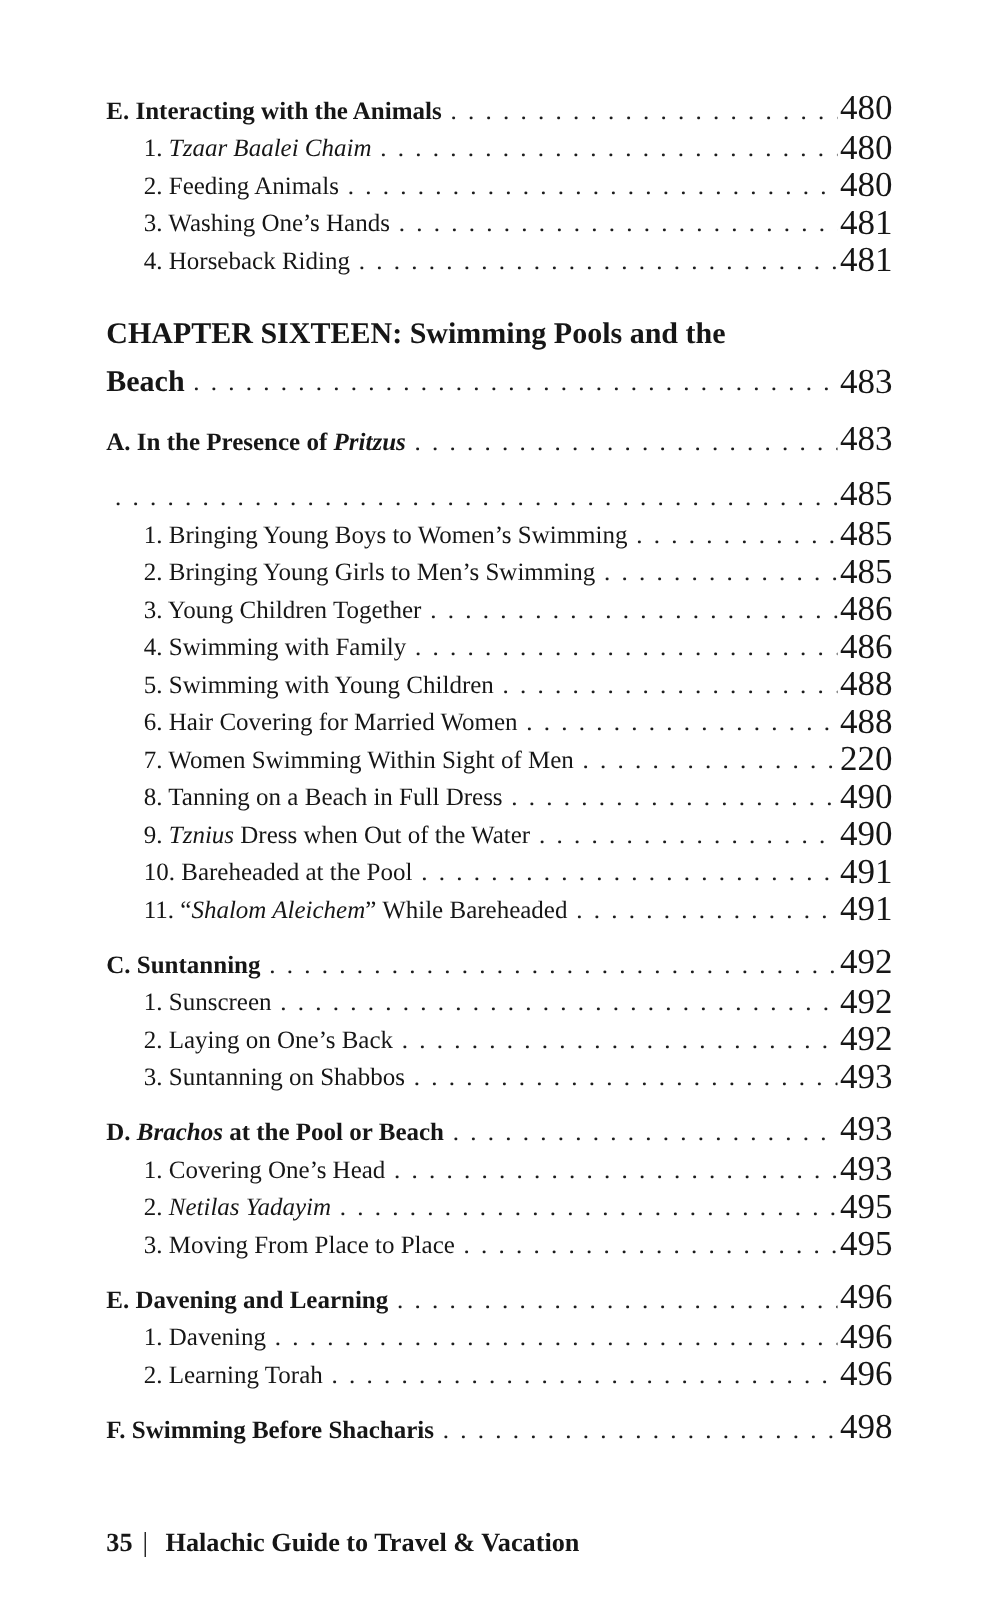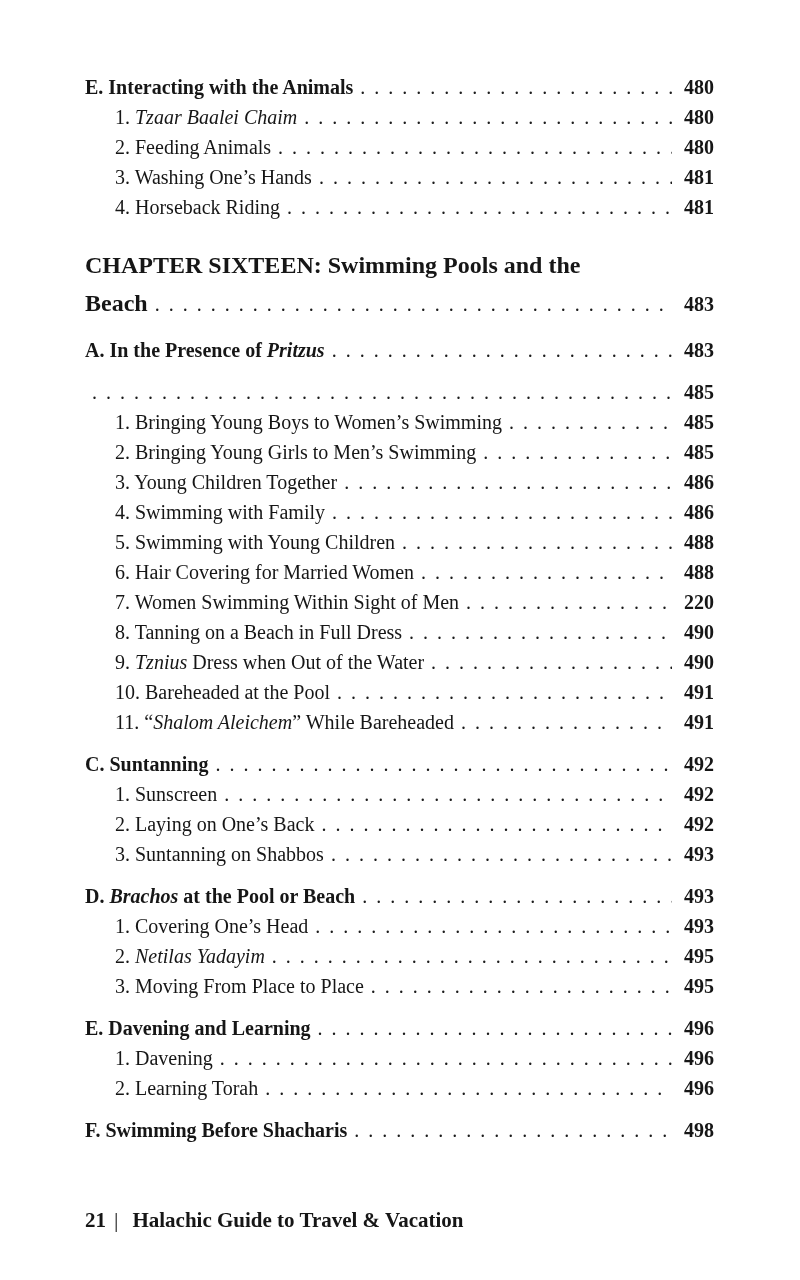--- a/index.html
+++ b/index.html
@@ -16,21 +16,21 @@
   }
   .toc { width: 100%; }
   .row {
     display: flex;
     align-items: baseline;
     font-size: 20px;
     line-height: 30px;
     white-space: nowrap;
   }
   .row.section { font-weight: bold; margin-top: 12px; }
-  .row.chapter { font-weight: bold; font-size: 24px; line-height: 38px; margin-top: 24px; }
+  .row.chapter { font-weight: bold; font-size: 24px; line-height: 38px; margin-top: 24px; align-items: flex-end; }
   .row.chapter + .row.chapter { margin-top: 0; }
   .toc > .row:first-child { margin-top: 0; }
   .row.indent { padding-left: 30px; align-items: center; }
   .label .it { font-style: italic; }
   .leader {
     flex: 1;
     overflow: hidden;
     white-space: nowrap;
     margin: 0 2px 0 7px;
     min-width: 10px;
@@ -38,22 +38,22 @@
   .leader::after {
     content: ". . . . . . . . . . . . . . . . . . . . . . . . . . . . . . . . . . . . . . . . . . . . . . . . . . . . . . . . . . . . . . . . . . . . . . . .";
     font-size: 20px;
     font-weight: normal;
     letter-spacing: 2px;
     color: #1c1c1c;
   }
   .pagenum {
     min-width: 40px;
     text-align: right;
-    font-weight: bold;
-    font-size: 20px;
+    font-weight: normal;
+    font-size: 28px;
     font-style: normal;
   }
   .footer {
     display: flex;
     align-items: baseline;
     margin-top: 62px;
     font-size: 21px;
     font-weight: bold;
   }
   .footer .sep { font-weight: normal; font-size: 22px; margin: 0 14px 0 8px; }
@@ -215,17 +215,17 @@
         <span class="leader"></span>
         <span class="pagenum">496</span>
       </div>
       <div class="row section">
         <span class="label"><span>F. Swimming Before Shacharis</span></span>
         <span class="leader"></span>
         <span class="pagenum">498</span>
       </div>
     </div>
   <div class="footer">
-    <span>21</span>
+    <span>35</span>
     <span class="sep">|</span>
     <span>Halachic Guide to Travel &amp; Vacation</span>
   </div>
 </div>
 
 </body></html>

